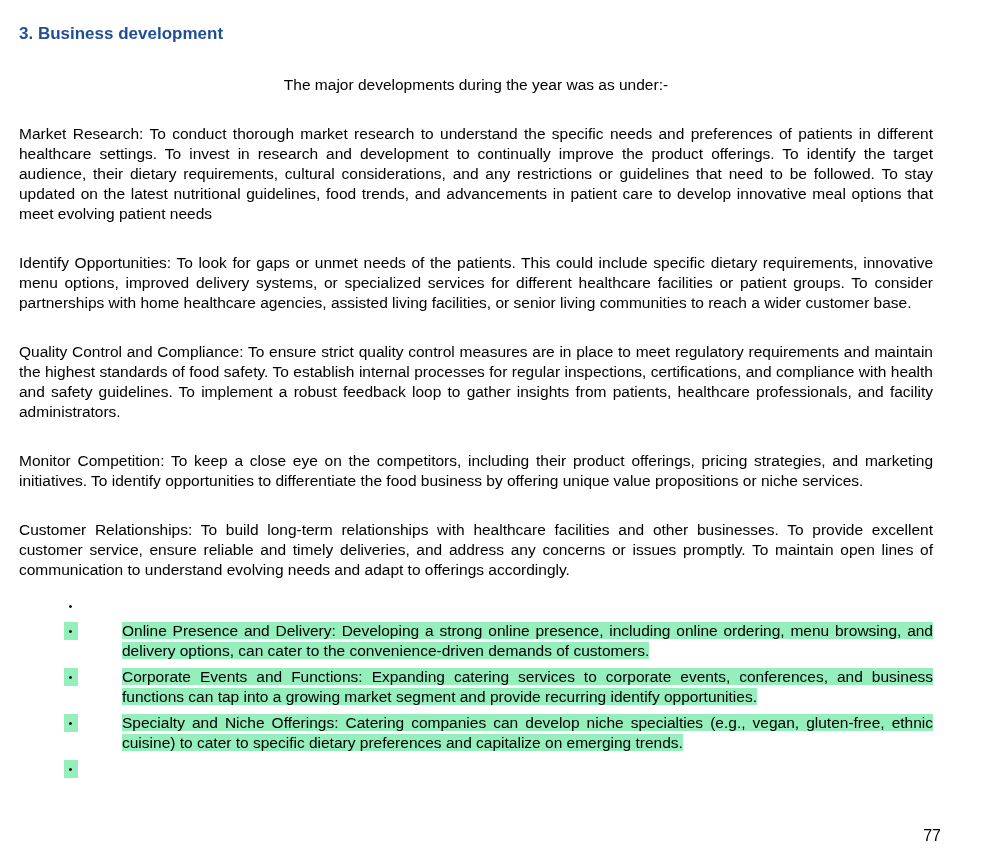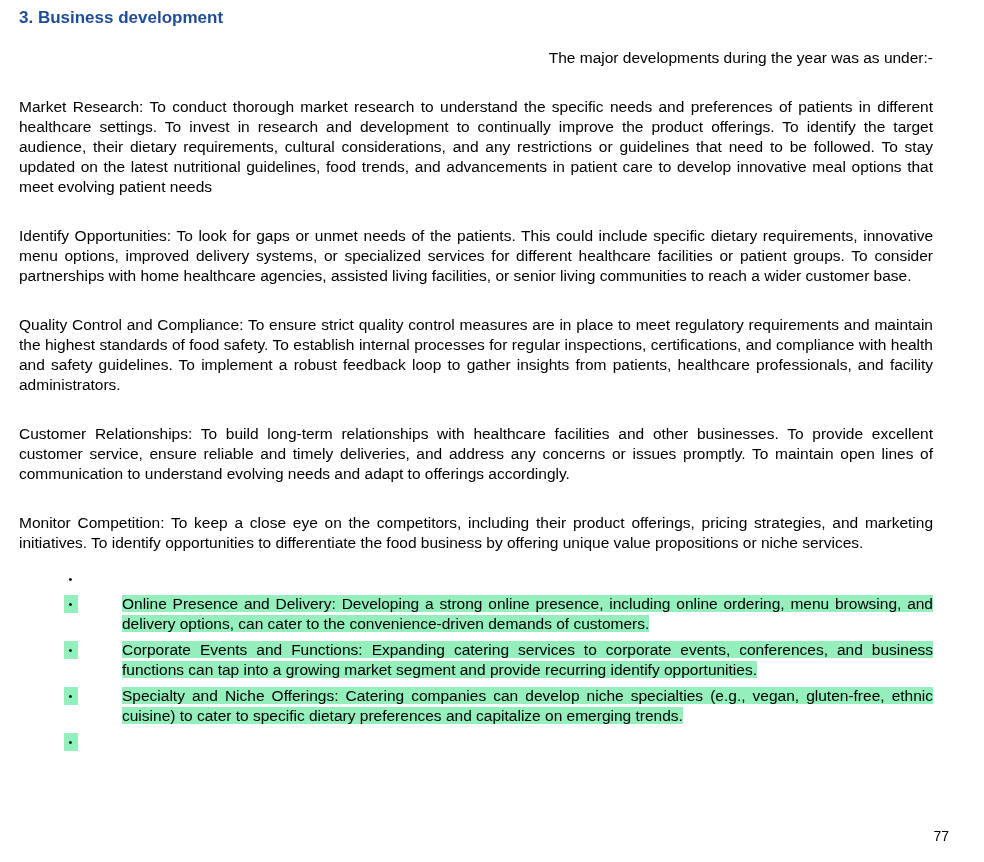--- a/index.html
+++ b/index.html
@@ -24,27 +24,28 @@
     padding: 8px 51px 0 19px;
     font-size: 15.5px;
     line-height: 20px;
   }
   .section-heading {
     color: var(--heading-blue);
     font-size: 17px;
     font-weight: bold;
     line-height: 20px;
     text-align: left;
+    margin-top: 16px;
   }
   .section-heading.second {
     margin-top: 20px;
   }
   .intro-para {
-    margin-top: 20px;
-    text-align: right;
+    margin-top: 31px;
+    text-align: center;
   }
   .body-para {
     margin-top: 29px;
     text-align: justify;
   }
   .bullet-list {
     margin-top: 16px;
   }
   .bullet-item {
     display: flex;
@@ -72,45 +73,45 @@
   .bullet-text {
     flex: 1 1 auto;
     text-align: justify;
   }
   .hl {
     background: var(--highlight-green);
     color: var(--text-black);
   }
   .page-number {
     position: absolute;
-    right: 35px;
+    right: 43px;
     bottom: 16px;
-    font-size: 14px;
+    font-size: 16px;
     line-height: 20px;
   }
 </style>
 </head>
 <body>
 
 <div class="page">
   <div class="content">
 
     <h2 class="section-heading">3. Business development</h2>
 
     <p class="intro-para">The major developments during the year was as under:-</p>
 
     <p class="body-para">Market Research: To conduct thorough market research to understand the specific needs and preferences of patients in different healthcare settings. To invest in research and development to continually improve the product offerings. To identify the target audience, their dietary requirements, cultural considerations, and any restrictions or guidelines that need to be followed. To stay updated on the latest nutritional guidelines, food trends, and advancements in patient care to develop innovative meal options that meet evolving patient needs</p>
 
     <p class="body-para">Identify Opportunities: To look for gaps or unmet needs of the patients. This could include specific dietary requirements, innovative menu options, improved delivery systems, or specialized services for different healthcare facilities or patient groups. To consider partnerships with home healthcare agencies, assisted living facilities, or senior living communities to reach a wider customer base.</p>
 
     <p class="body-para">Quality Control and Compliance: To ensure strict quality control measures are in place to meet regulatory requirements and maintain the highest standards of food safety. To establish internal processes for regular inspections, certifications, and compliance with health and safety guidelines. To implement a robust feedback loop to gather insights from patients, healthcare professionals, and facility administrators.</p>
 
+    <p class="body-para">Monitor Competition: To keep a close eye on the competitors, including their product offerings, pricing strategies, and marketing initiatives. To identify opportunities to differentiate the food business by offering unique value propositions or niche services.</p>
+
     <p class="body-para">Customer Relationships: To build long-term relationships with healthcare facilities and other businesses. To provide excellent customer service, ensure reliable and timely deliveries, and address any concerns or issues promptly. To maintain open lines of communication to understand evolving needs and adapt to offerings accordingly.</p>
-
-    <p class="body-para">Monitor Competition: To keep a close eye on the competitors, including their product offerings, pricing strategies, and marketing initiatives. To identify opportunities to differentiate the food business by offering unique value propositions or niche services.</p>
 
 
     <div class="bullet-list">
 
       <div class="bullet-item">
         <div class="bullet-marker-cell">
           <span class="marker-box">•</span>
         </div>
       </div>
 

